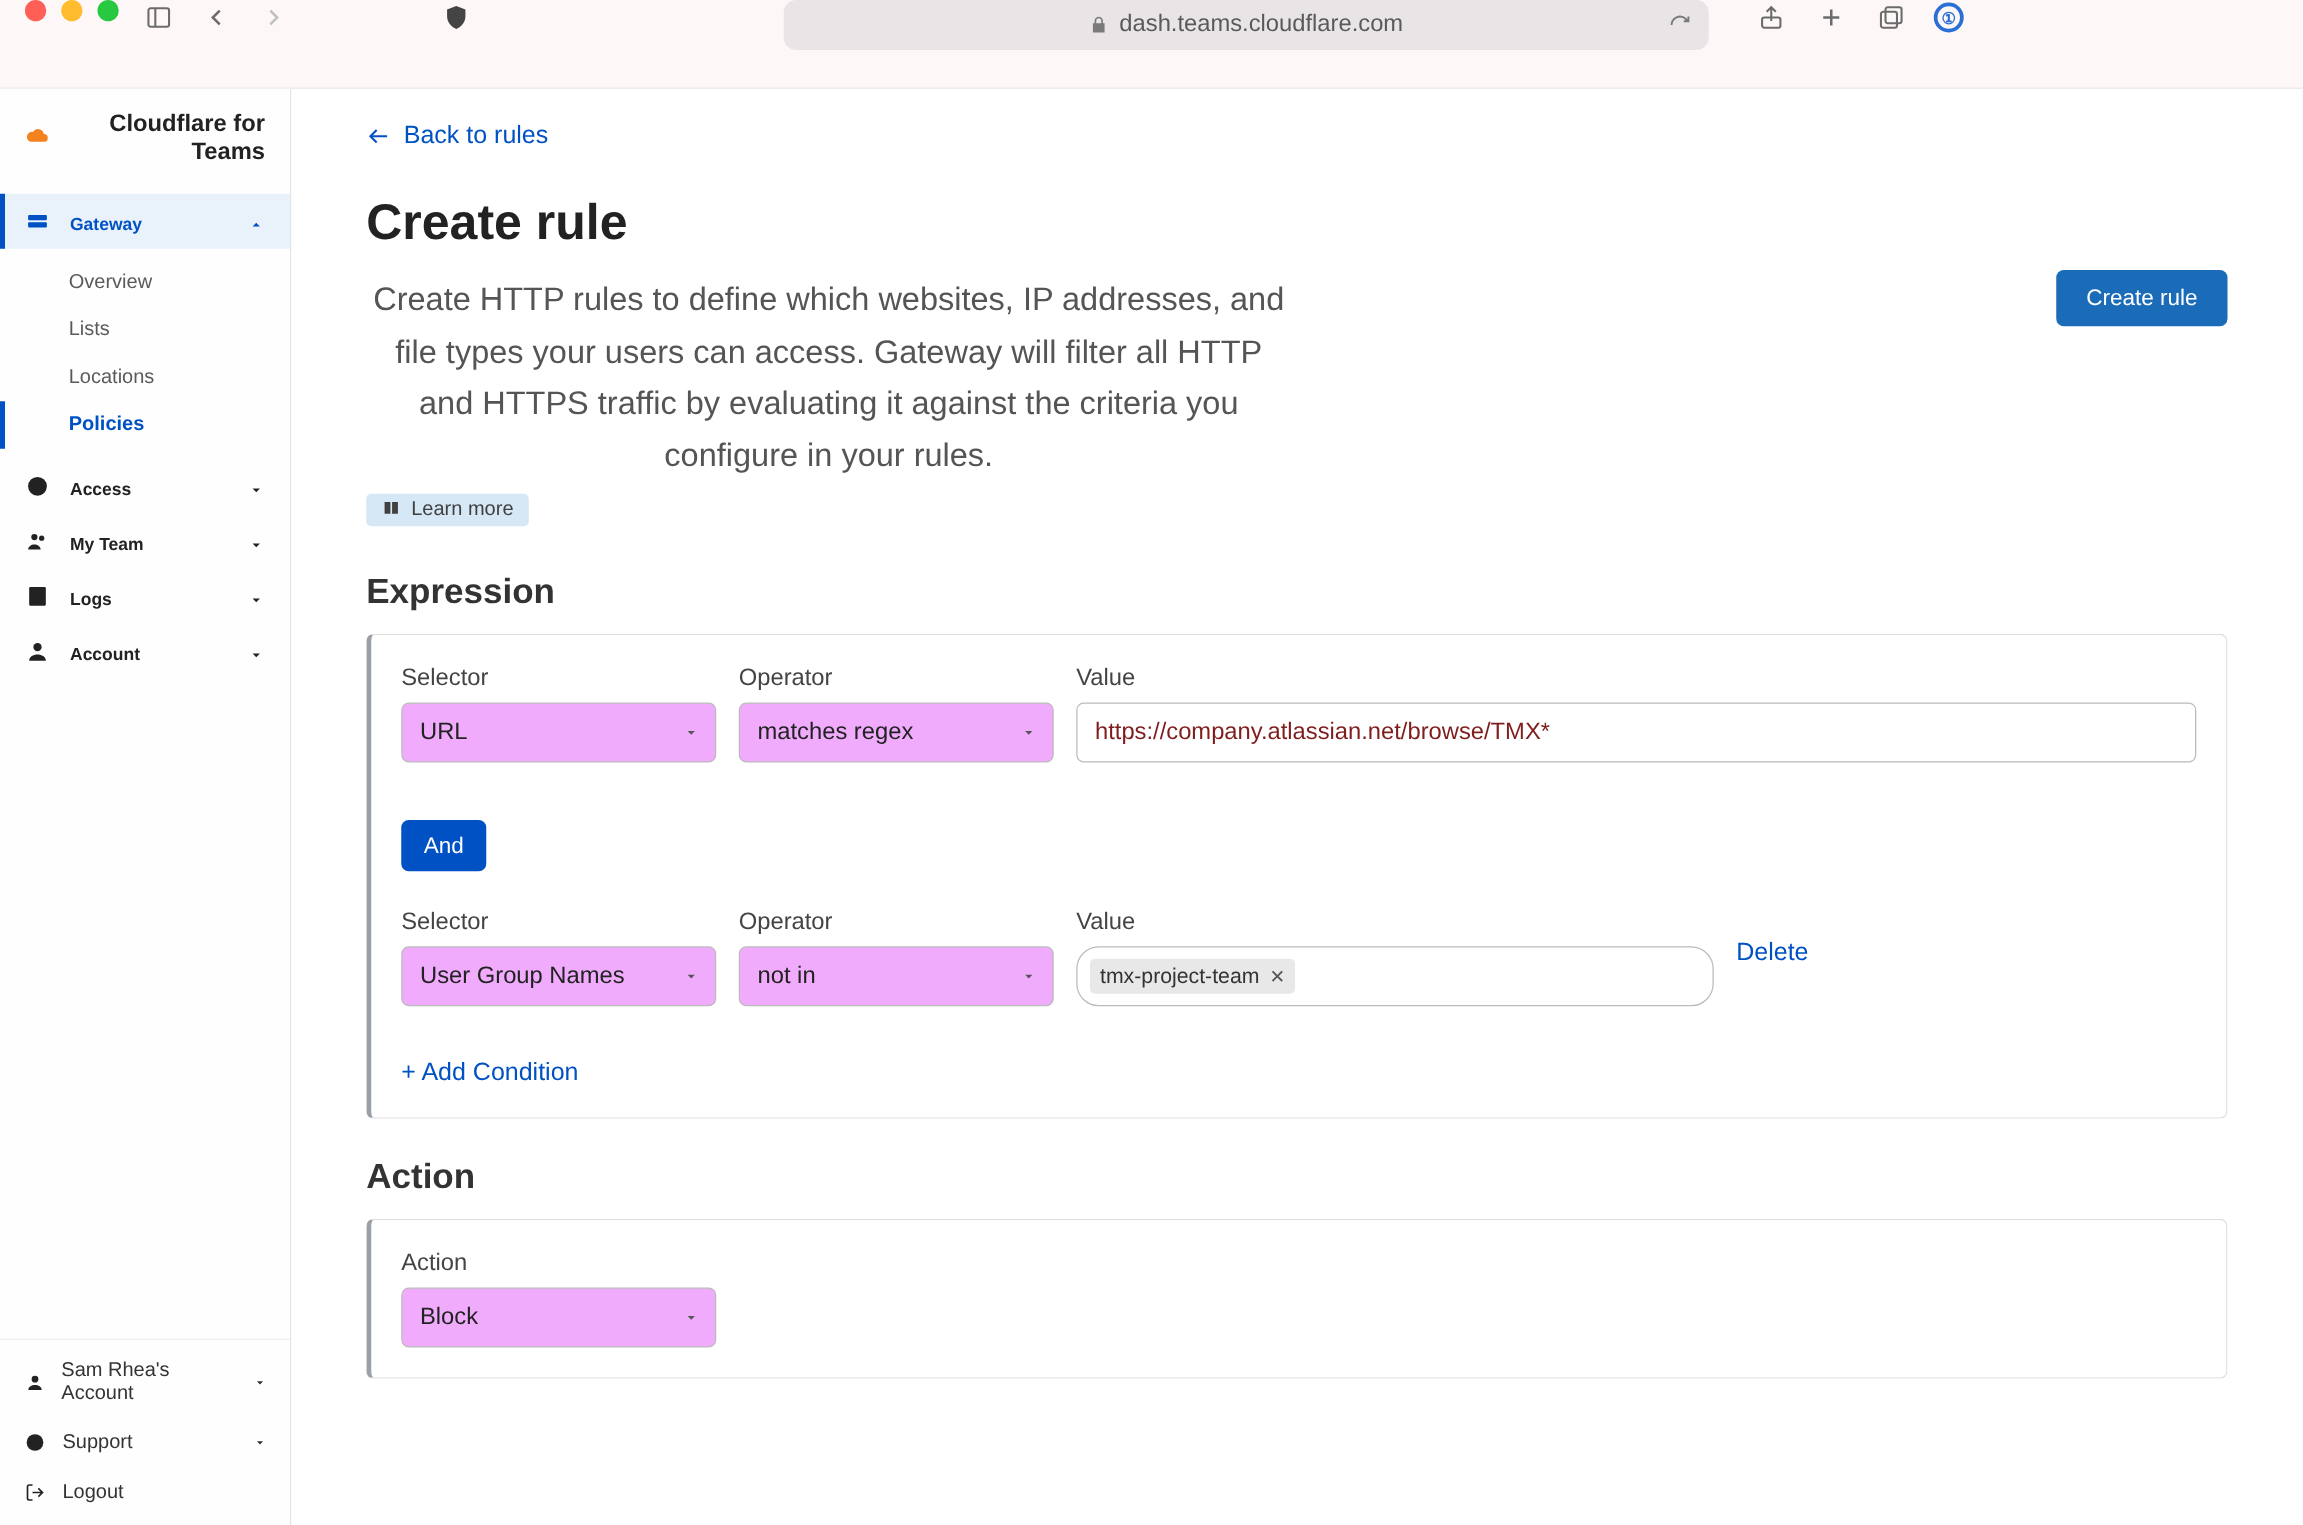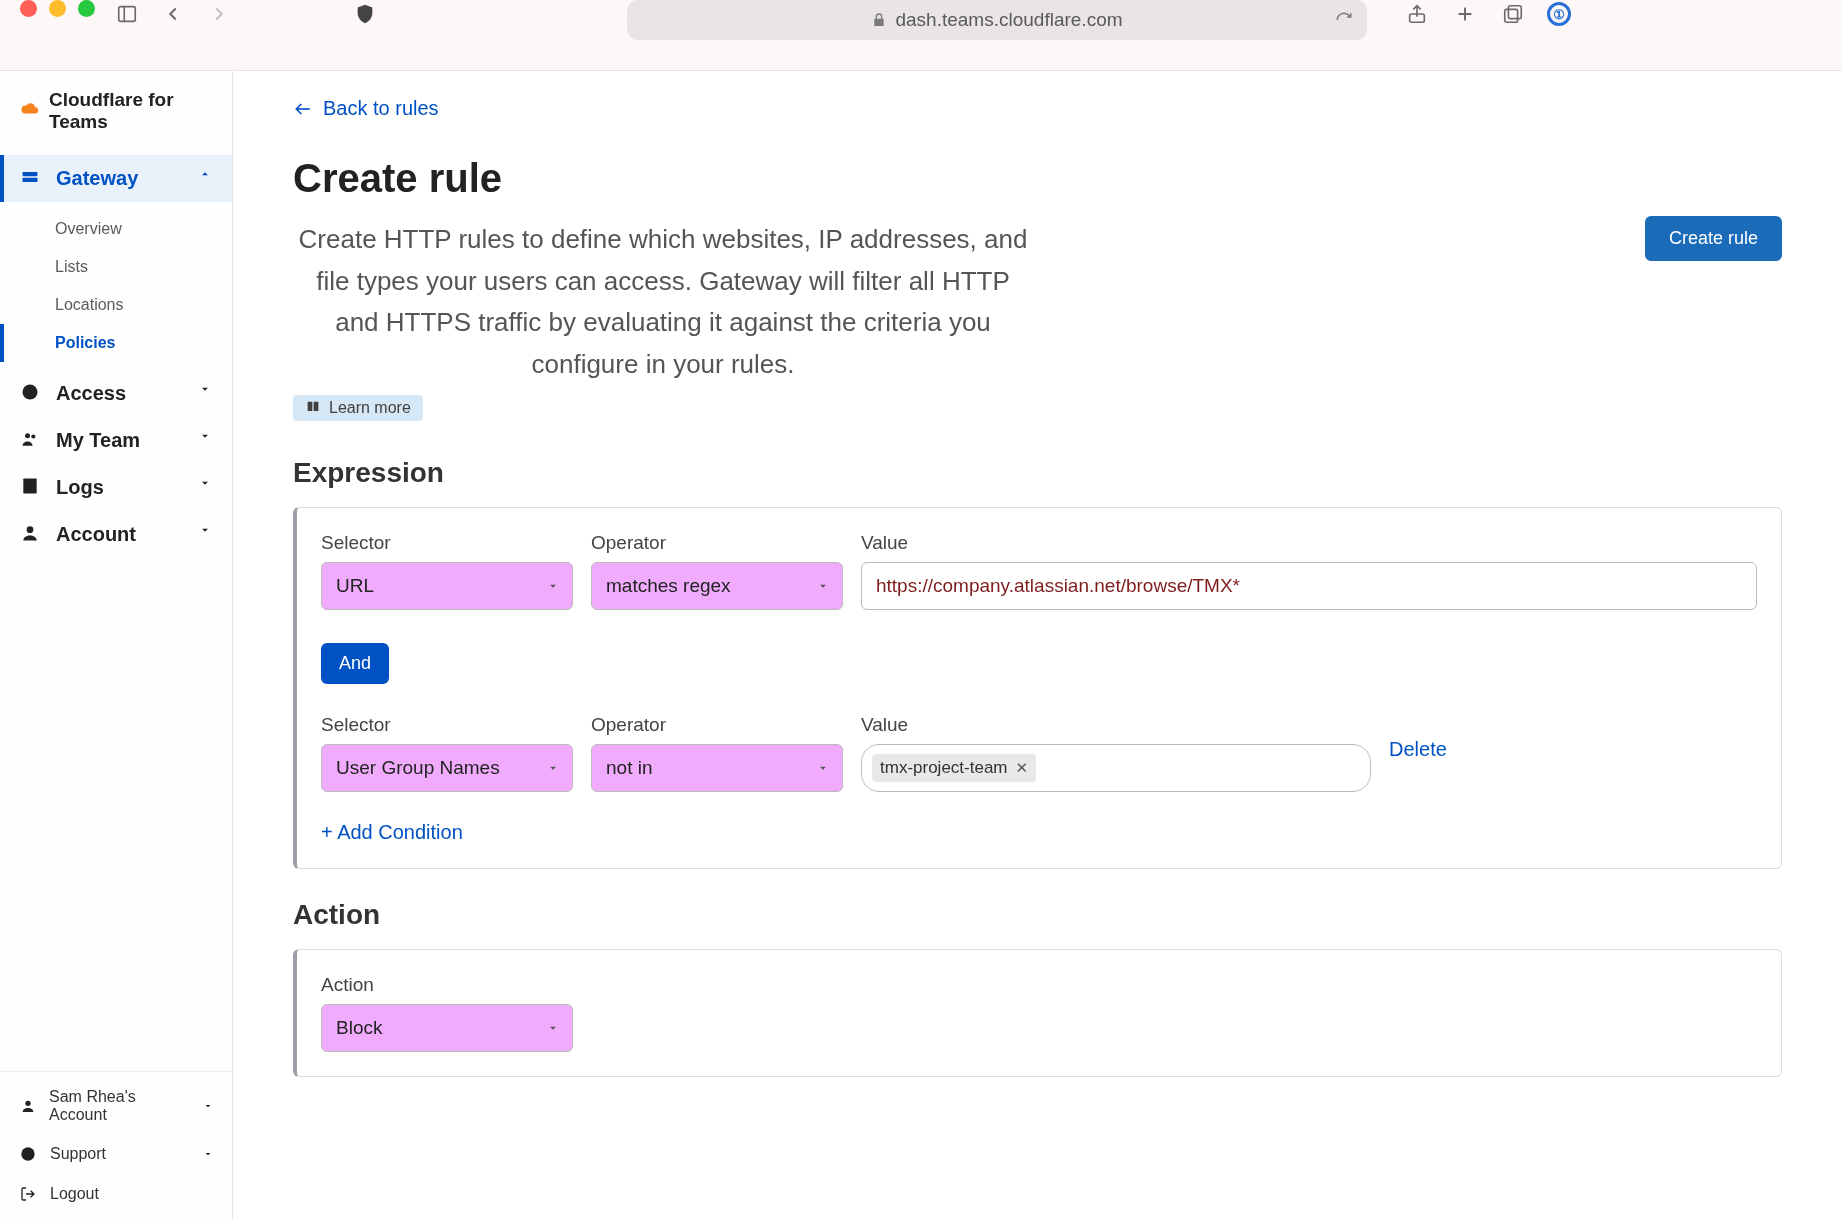--- a/index.html
+++ b/index.html
@@ -17,23 +17,23 @@
   .url-bar { flex: 1; max-width: 740px; margin-left: 230px; background: #e9e4e5; border-radius: 10px; height: 40px; display: flex; align-items: center; justify-content: center; gap: 8px; color: #5a5a5a; font-size: 19px; position: relative; }
   .url-bar .lock { color: #7a7a7a; }
   .url-bar .refresh { position: absolute; right: 14px; color: #7a7a7a; }
   .chrome-right { display: flex; align-items: center; gap: 20px; margin-left: 18px; }
   .shield-btn { margin-left: 100px; }
   .onepw { width: 24px; height: 24px; border-radius: 50%; border: 3px solid #2a6fd6; display: flex; align-items: center; justify-content: center; color: #2a6fd6; font-weight: bold; font-size: 13px; }
 
   .app { display: flex; height: 1150px; background: #fff; border-top: 1px solid #e5e5e5; }
 
   .sidebar { width: 233px; border-right: 1px solid #e5e5e5; display: flex; flex-direction: column; background: #fefefe; position: relative; }
-  .sb-brand { padding: 18px 20px; display: flex; align-items: center; gap: 10px; font-weight: 700; font-size: 19px; color: #222; }
+  .sb-brand { padding: 18px 20px; display: flex; align-items: center; gap: 10px; font-weight: 700; font-size: 19px; color: #222; text-align: right; }
   .sb-brand .logo { width: 22px; height: 22px; color: #f6821f; }
-  .sb-item { display: flex; align-items: flex-start; padding: 12px 20px; gap: 16px; font-size: 20px; color: #222; cursor: pointer; font-weight: 600; }
+  .sb-item { display: flex; align-items: flex-end; padding: 12px 20px; gap: 16px; font-size: 14px; color: #222; cursor: pointer; font-weight: 600; }
   .sb-item.selected { background: #e9f2fb; color: #0051c3; border-left: 4px solid #0051c3; padding-left: 16px; margin-top: 4px; }
   .sb-item .caret { margin-left: auto; }
   .sb-sub { padding: 8px 0; }
   .sb-sub-item { padding: 10px 20px 10px 55px; font-size: 16px; color: #5a5a5a; cursor: pointer; }
   .sb-sub-item.active { color: #0051c3; font-weight: 700; border-left: 4px solid #0051c3; padding-left: 51px; }
   .sb-icon { width: 20px; height: 20px; display: flex; align-items: center; justify-content: center; color: #222; }
   .sb-item.selected .sb-icon { color: #0051c3; }
   .sb-bottom { margin-top: auto; border-top: 1px solid #eee; padding: 6px 0; }
   .sb-bottom-row { display: flex; align-items: center; gap: 12px; padding: 10px 18px; font-size: 16px; color: #333; cursor: pointer; }
   .sb-bottom-row .caret { margin-left: auto; }
@@ -41,21 +41,21 @@
   .main { flex: 1; padding: 26px 60px; overflow: auto; }
   .back-link { display: flex; align-items: center; gap: 10px; color: #0051c3; font-size: 20px; cursor: pointer; margin-bottom: 36px; }
   .header-row { display: flex; justify-content: space-between; align-items: flex-start; margin-bottom: 36px; }
   .page-title { font-size: 40px; font-weight: 700; color: #222; margin-bottom: 18px; }
   .page-desc { font-size: 26px; color: #555; line-height: 1.6; max-width: 740px; margin-bottom: 10px; text-align: center; }
   .learn-more { display: inline-flex; gap: 8px; background: #d6e7f5; color: #404040; font-size: 16px; padding: 4px 12px; border-radius: 4px; cursor: pointer; }
   .create-btn { background: #1a6bb8; color: #fff; border: none; border-radius: 6px; padding: 12px 24px; font-size: 18px; cursor: pointer; margin-top: 60px; }
 
   .section-title { font-size: 28px; font-weight: 700; color: #333; margin-bottom: 18px; margin-top: 30px; }
   .panel { border: 1px solid #ddd; border-left: 4px solid #9aa0a6; border-radius: 6px; padding: 24px; background: #fff; }
-  .row { display: flex; gap: 18px; margin-bottom: 3px; align-items: center; }
+  .row { display: flex; gap: 18px; margin-bottom: 16px; align-items: center; }
   .field { display: flex; flex-direction: column; gap: 8px; }
   .field-label { font-size: 19px; color: #444; }
   .select-box { height: 48px; border: 1px solid #bbb; border-radius: 6px; background: #f0abfc; display: flex; align-items: center; padding: 0 14px; font-size: 19px; color: #222; position: relative; }
   .select-box .caret { position: absolute; right: 12px; color: #555; }
   .input-box { height: 48px; border: 1px solid #bbb; border-radius: 6px; background: #fff; padding: 0 14px; font-size: 19px; color: #7f1d1d; width: 100%; display: flex; align-items: center; }
   .token-box { height: 48px; border: 1px solid #bbb; border-radius: 18px; background: #fff; padding: 6px 10px; display: flex; align-items: center; gap: 8px; }
   .token { background: #e8e8e8; border-radius: 4px; padding: 4px 8px; font-size: 17px; color: #333; display: flex; align-items: center; gap: 8px; }
   .token .x { color: #555; cursor: pointer; font-size: 15px; }
   .and-pill { background: #0051c3; color: #fff; border-radius: 6px; padding: 10px 18px; font-size: 18px; display: inline-block; margin: 30px 0 30px 0; }
   .delete-link { color: #0051c3; font-size: 20px; cursor: pointer; align-self: center; margin-bottom: 8px; }

